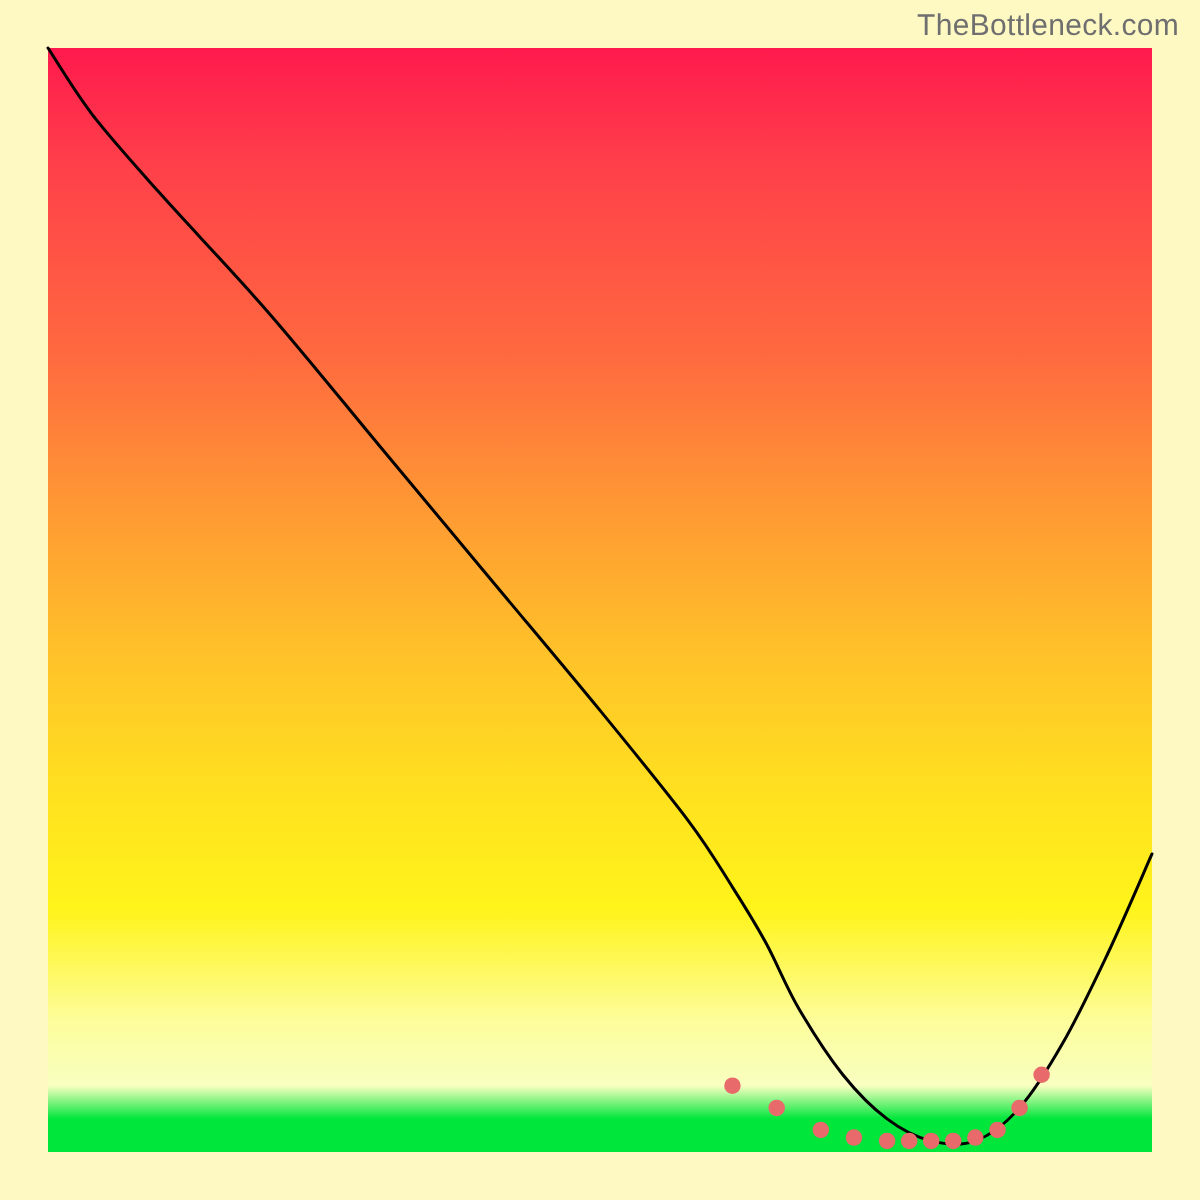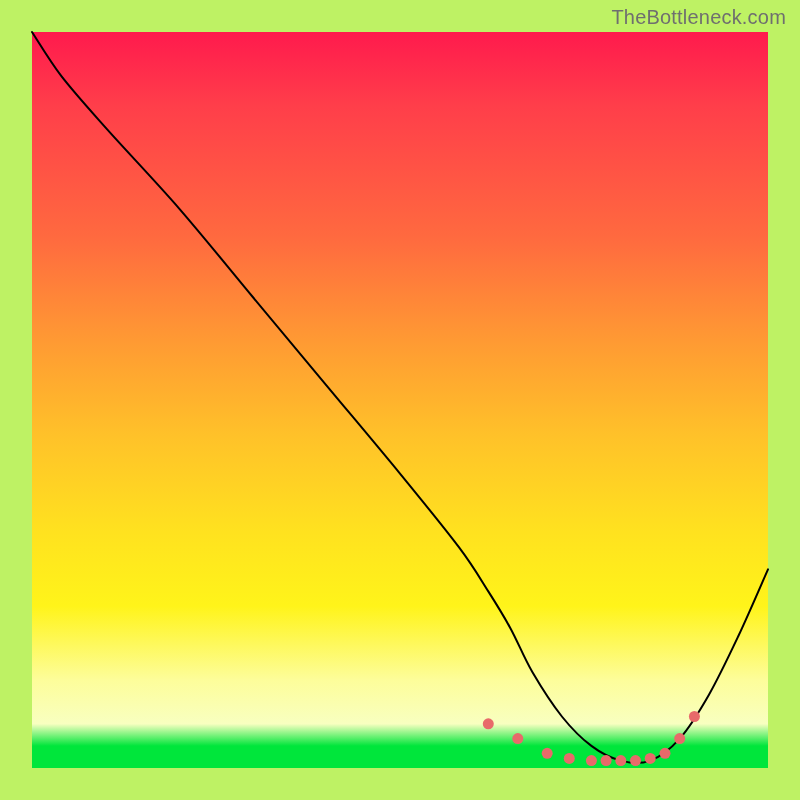--- a/index.html
+++ b/index.html
@@ -10,21 +10,21 @@
     background: #000;
     overflow: hidden;
     font-family: Arial, Helvetica, sans-serif;
   }
   .frame {
     position: absolute;
     left: 0;
     top: 0;
     width: 800px;
     height: 800px;
-    background: #bef264;
+    background: #fef9c3;
   }
   .plot-area {
     position: absolute;
     left: 32px;
     top: 32px;
     width: 736px;
     height: 736px;
     
     background: linear-gradient(
       to bottom,

